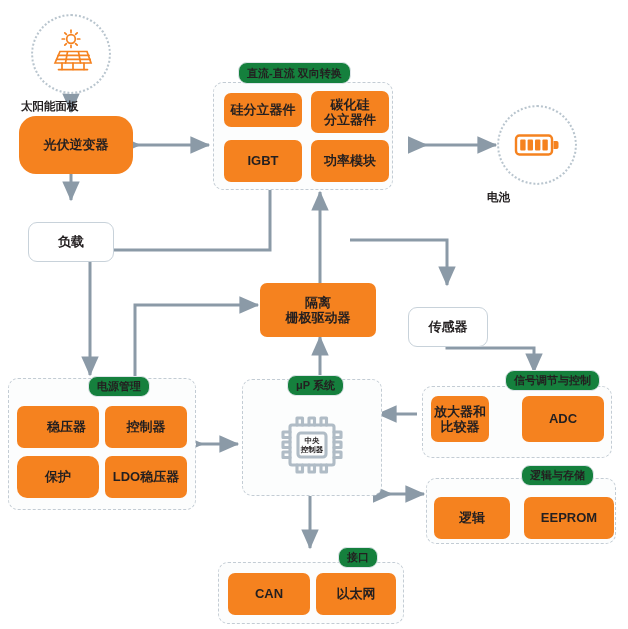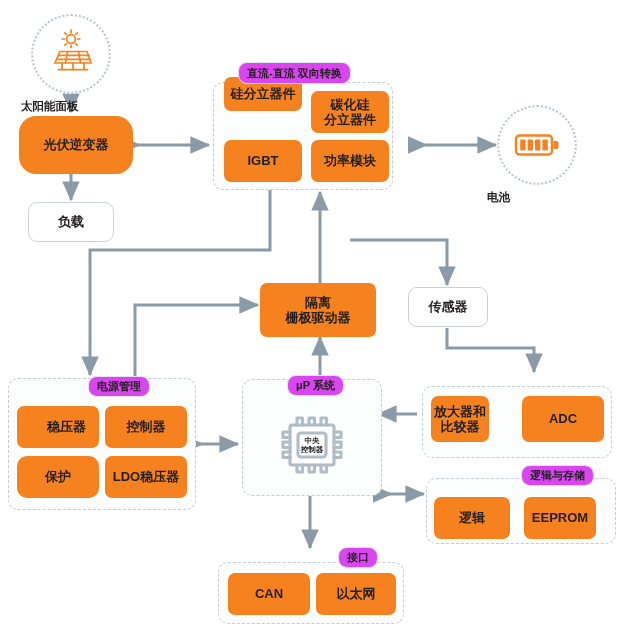--- a/index.html
+++ b/index.html
@@ -51,33 +51,34 @@
     border: 1.4px solid #c8d2da;
     border-radius: 9px;
     color: #231f20;
     font-weight: bold;
     font-size: 13px;
     display: flex;
     align-items: center;
     justify-content: center;
     text-align: center;
     box-sizing: border-box;
+    margin-top: 20px;
   }
 
   
   .group {
     position: absolute;
     border: 1.3px dashed #c3ccd4;
     border-radius: 10px;
     background: #fcfdfd;
     box-sizing: border-box;
   }
   .group-label {
     position: absolute;
-    background: #d946ef;
+    background: #15803d;
     border: 1.3px solid #dfe5ea;
     border-radius: 9px;
     color: #231f20;
     font-weight: bold;
     font-size: 11px;
     display: flex;
     align-items: center;
     justify-content: center;
     text-align: center;
     box-sizing: border-box;
@@ -213,21 +214,21 @@
           <rect x="23" y="14.6" width="5.4" height="10.8" rx="1"></rect>
           <rect x="30.4" y="14.6" width="5.4" height="10.8" rx="1"></rect>
         </g>
       </g>
     </svg>
   </div>
   <div class="circ-label" style="left:487px; top:190px; width:100px;">电池</div>
 
   <div class="group" style="left:213px; top:82px; width:180px; height:108px;"></div>
   <div class="group-label" style="left:238px; top:62px; height:22px;">直流-直流 双向转换</div>
-  <div class="oblock" style="left:224px; top:77px; width:78px; height:34px;">硅分立器件</div>
+  <div class="oblock" style="left:224px; top:93px; width:78px; height:34px;">硅分立器件</div>
   <div class="oblock" style="left:311px; top:91px; width:78px; height:42px;">碳化硅
 分立器件</div>
   <div class="oblock" style="left:311px; top:140px; width:78px; height:42px;">功率模块</div>
   <div class="oblock" style="left:224px; top:140px; width:78px; height:42px;">IGBT</div>
 
   <div class="oblock" style="left:260px; top:283px; width:116px; height:54px;">隔离
 栅极驱动器</div>
 
   <div class="wbox" style="left:408px; top:287px; width:80px; height:40px;">传感器</div>
 
@@ -258,27 +259,28 @@
         <path d="M66,39 h7 v5.5 h-7"></path>
         <path d="M66,49 h7 v5.5 h-7"></path>
       </g>
     </svg>
     <div class="chip-text" style="left:0; top:0; width:88px; height:84px;
          display:flex; align-items:center; justify-content:center;">中央
 控制器</div>
   </div>
 
   <div class="group" style="left:422px; top:386px; width:190px; height:72px;"></div>
+  <div class="group-label" style="left:505px; top:370px; height:21px;">信号调节与控制</div>
   <div class="oblock" style="left:431px; top:396px; width:58px; height:46px;">放大器和
 比较器</div>
   <div class="oblock" style="left:522px; top:396px; width:82px; height:46px;">ADC</div>
 
   <div class="group" style="left:426px; top:478px; width:190px; height:66px;"></div>
   <div class="group-label" style="left:521px; top:465px; height:21px;">逻辑与存储</div>
   <div class="oblock" style="left:434px; top:497px; width:76px; height:42px;">逻辑</div>
-  <div class="oblock" style="left:524px; top:497px; width:72px; height:42px;text-align:right;">EEPROM</div>
+  <div class="oblock" style="left:524px; top:497px; width:90px; height:42px;text-align:right;">EEPROM</div>
 
   <div class="group" style="left:218px; top:562px; width:186px; height:62px;"></div>
   <div class="group-label" style="left:338px; top:547px; height:21px;">接口</div>
   <div class="oblock" style="left:228px; top:573px; width:82px; height:42px;">CAN</div>
   <div class="oblock" style="left:316px; top:573px; width:80px; height:42px;">以太网</div>
 
 </div>
 
 </body></html>

